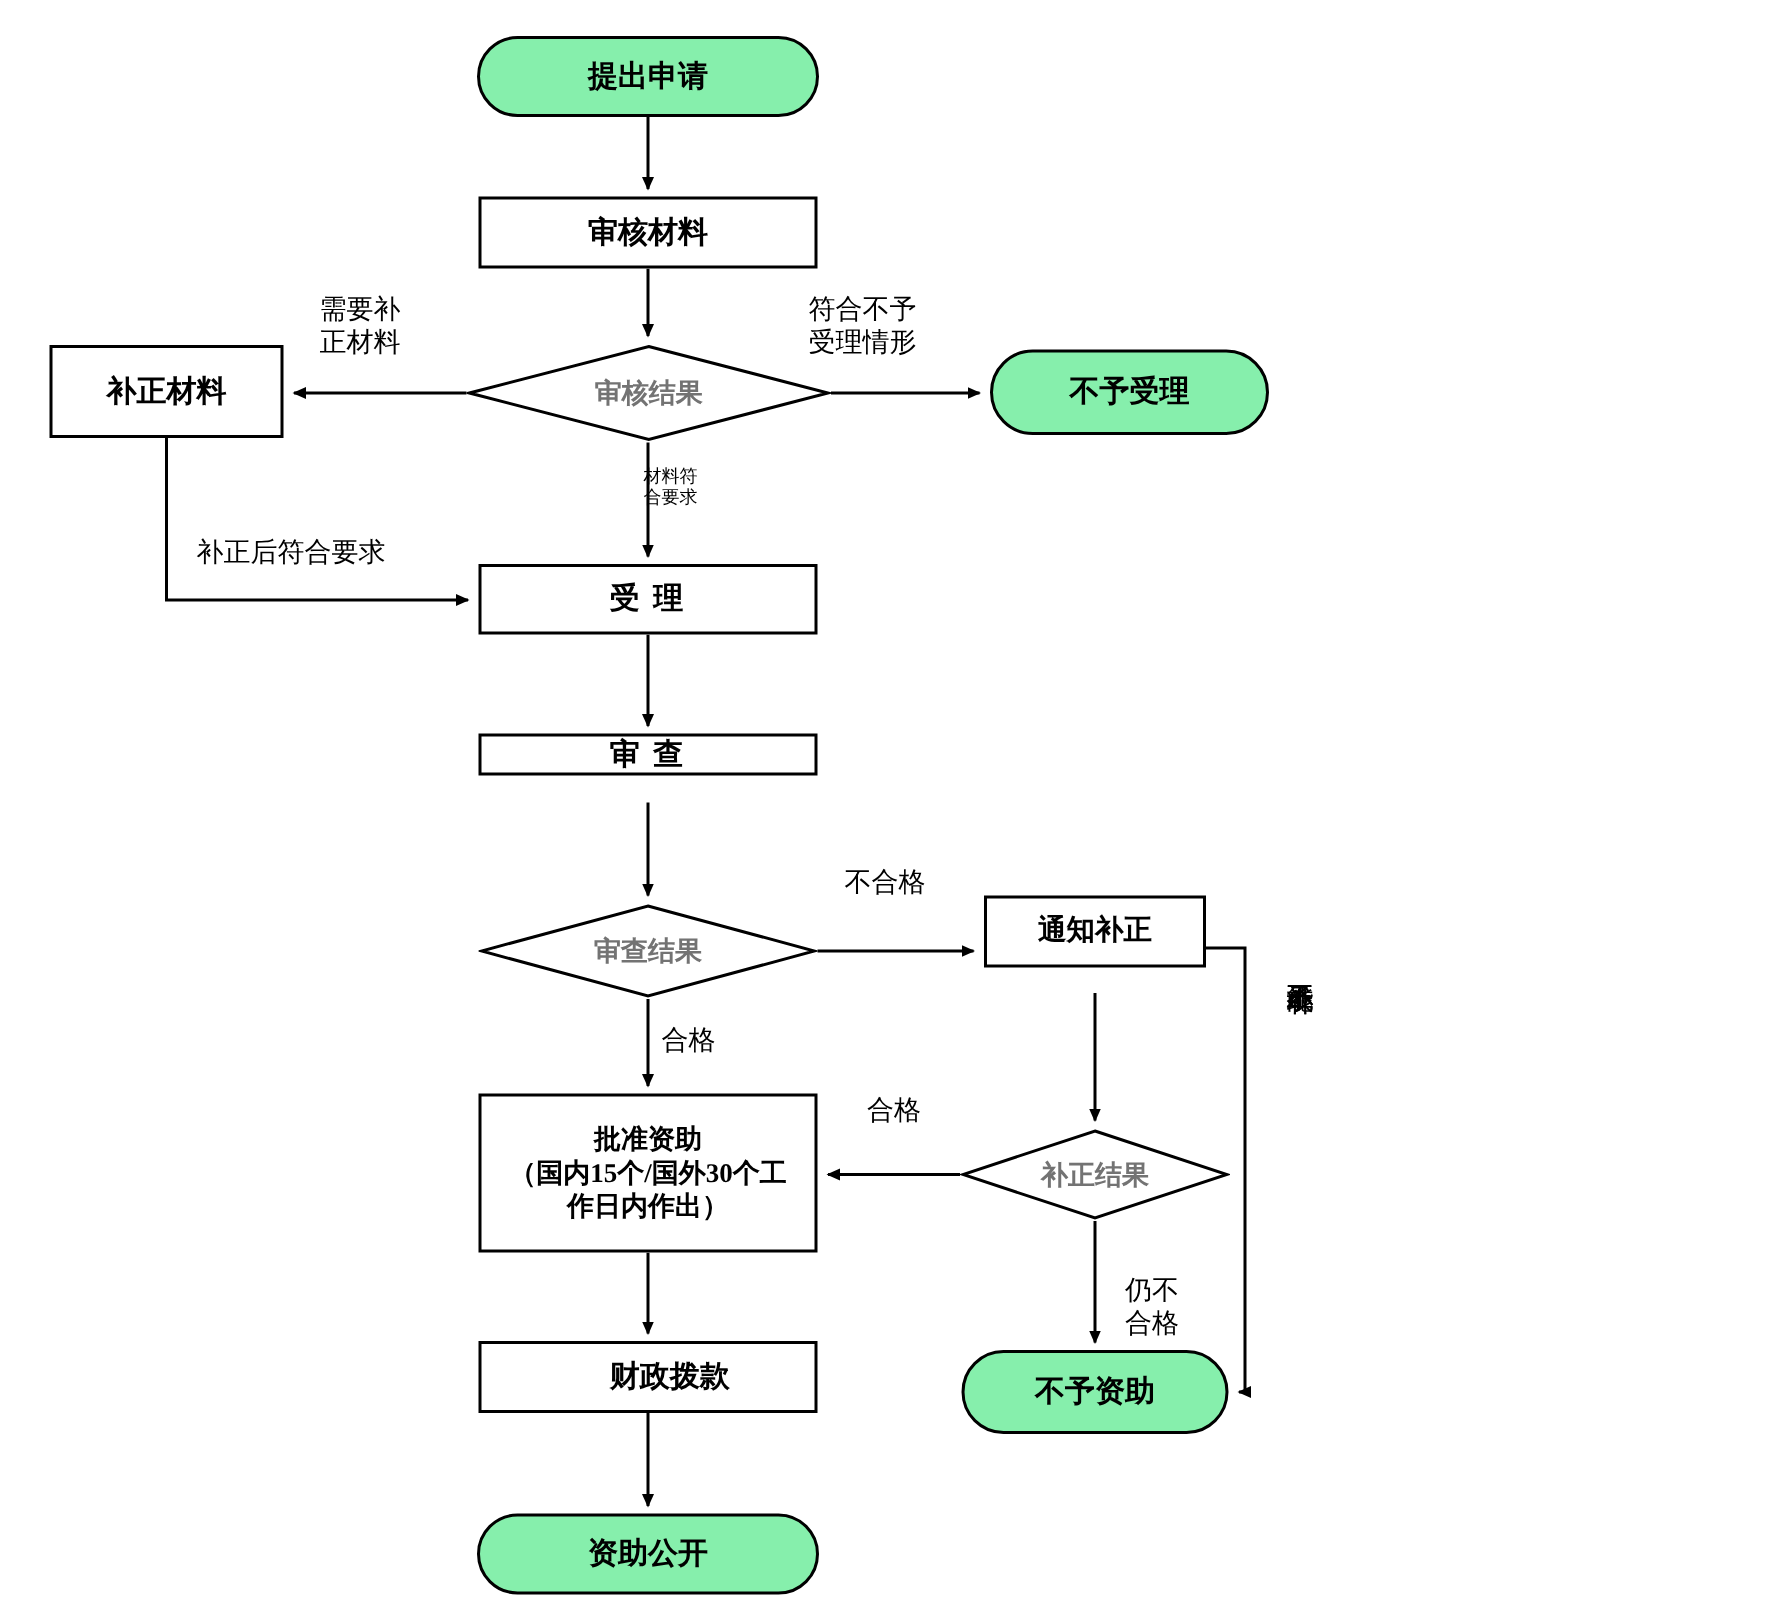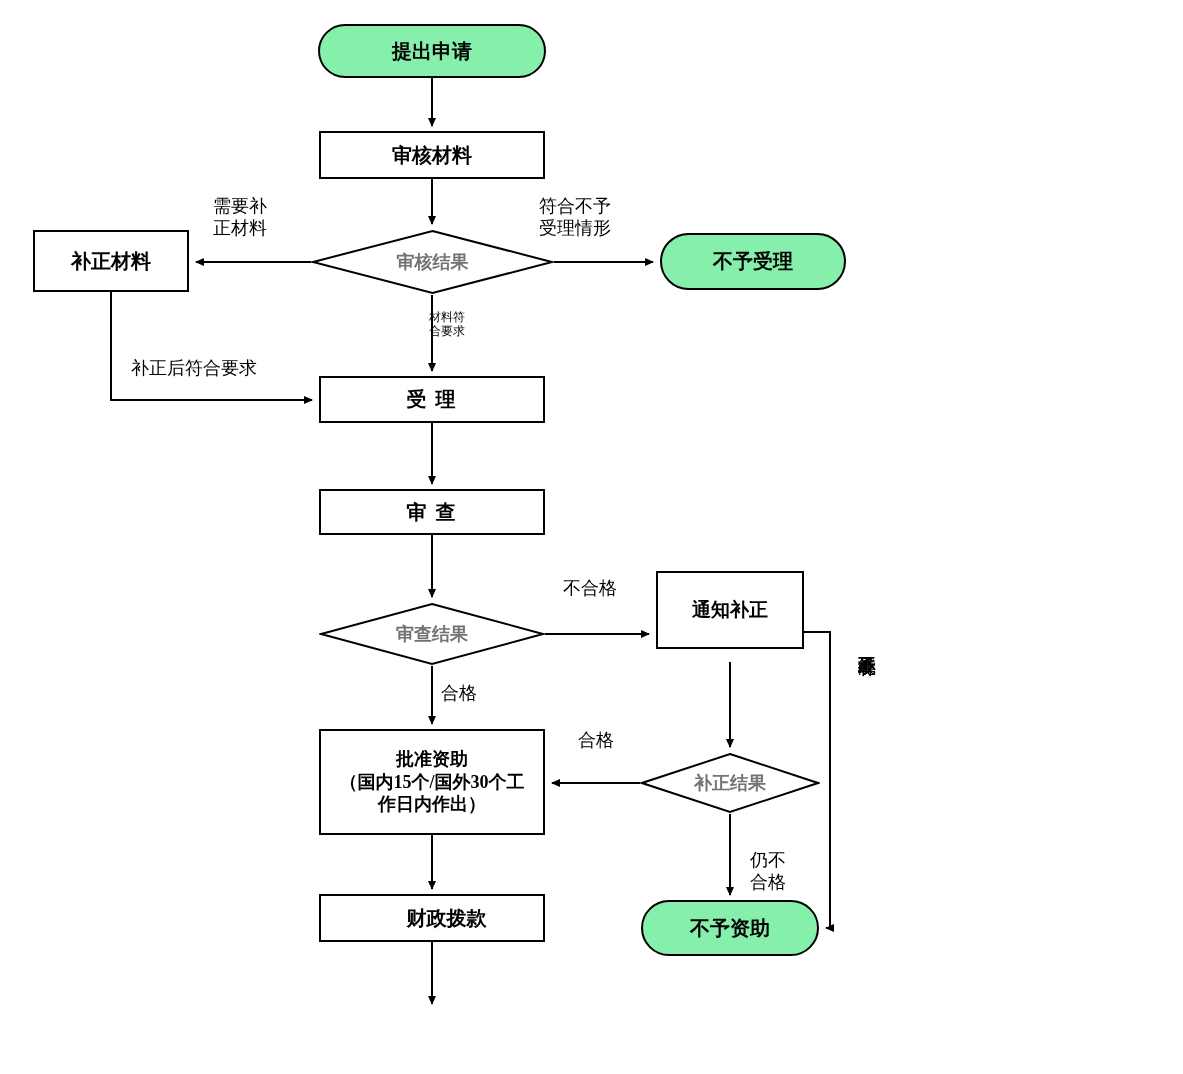--- a/index.html
+++ b/index.html
@@ -136,46 +136,47 @@
     </svg>
     <div class="diamond-label" style="font-size:18px;">审核结果</div>
   </div>
 
   <div class="node rect" style="left:33px; top:230px; width:156px; height:62px; font-size:20px;">补正材料</div>
 
   <div class="node stadium" style="left:660px; top:233px; width:186px; height:57px; font-size:20px;">不予受理</div>
 
   <div class="node rect" style="left:319px; top:376px; width:226px; height:47px; font-size:20px; letter-spacing:2px;">受  理</div>
 
-  <div class="node rect" style="left:319px; top:489px; width:226px; height:46px; font-size:20px; letter-spacing:2px;">审  查</div>
+  <div class="node rect" style="left:319px; top:489px; width:226px; height:28px; font-size:20px; letter-spacing:2px;">审  查</div>
 
   <div class="diamond-wrap" style="left:319px; top:602px; width:226px; height:64px;">
     <svg width="226" height="64" viewBox="0 0 226 64">
       <polygon points="113,2 224,32 113,62 2,32" fill="#ffffff" stroke="#000000" stroke-width="2"></polygon>
     </svg>
     <div class="diamond-label" style="font-size:18px;">审查结果</div>
   </div>
 
-  <div class="node rect" style="left:656px; top:571px; width:148px; height:78px; font-size:19px;">通知补正</div>
+  <div class="node rect" style="left:656px; top:597px; width:148px; height:48px; font-size:19px;">通知补正</div>
 
   <div class="diamond-wrap" style="left:640px; top:752px; width:180px; height:62px;">
     <svg width="180" height="62" viewBox="0 0 180 62">
       <polygon points="90,2 178,31 90,60 2,31" fill="#ffffff" stroke="#000000" stroke-width="2"></polygon>
     </svg>
     <div class="diamond-label" style="font-size:18px;">补正结果</div>
   </div>
 
   <div class="node rect" style="left:319px; top:729px; width:226px; height:106px; font-size:18px;">批准资助
 （国内15个/国外30个工
 作日内作出）</div>
 
   <div class="node stadium" style="left:641px; top:900px; width:178px; height:56px; font-size:20px;">不予资助</div>
 
   <div class="node rect" style="left:319px; top:894px; width:226px; height:48px; font-size:20px;padding-left:29px;">财政拨款</div>
 
+  <div class="node stadium" style="left:318px; top:1009px; width:228px; height:54px; font-size:20px;">资助公开</div>
 
   <div class="edge-label" style="left:213px; top:196px; font-size:18px;">需要补
 正材料</div>
 
   <div class="edge-label" style="left:539px; top:196px; font-size:18px;">符合不予
 受理情形</div>
 
   <div class="edge-label" style="left:429px; top:310px; font-size:12px;">材料符
 合要求</div>
 

